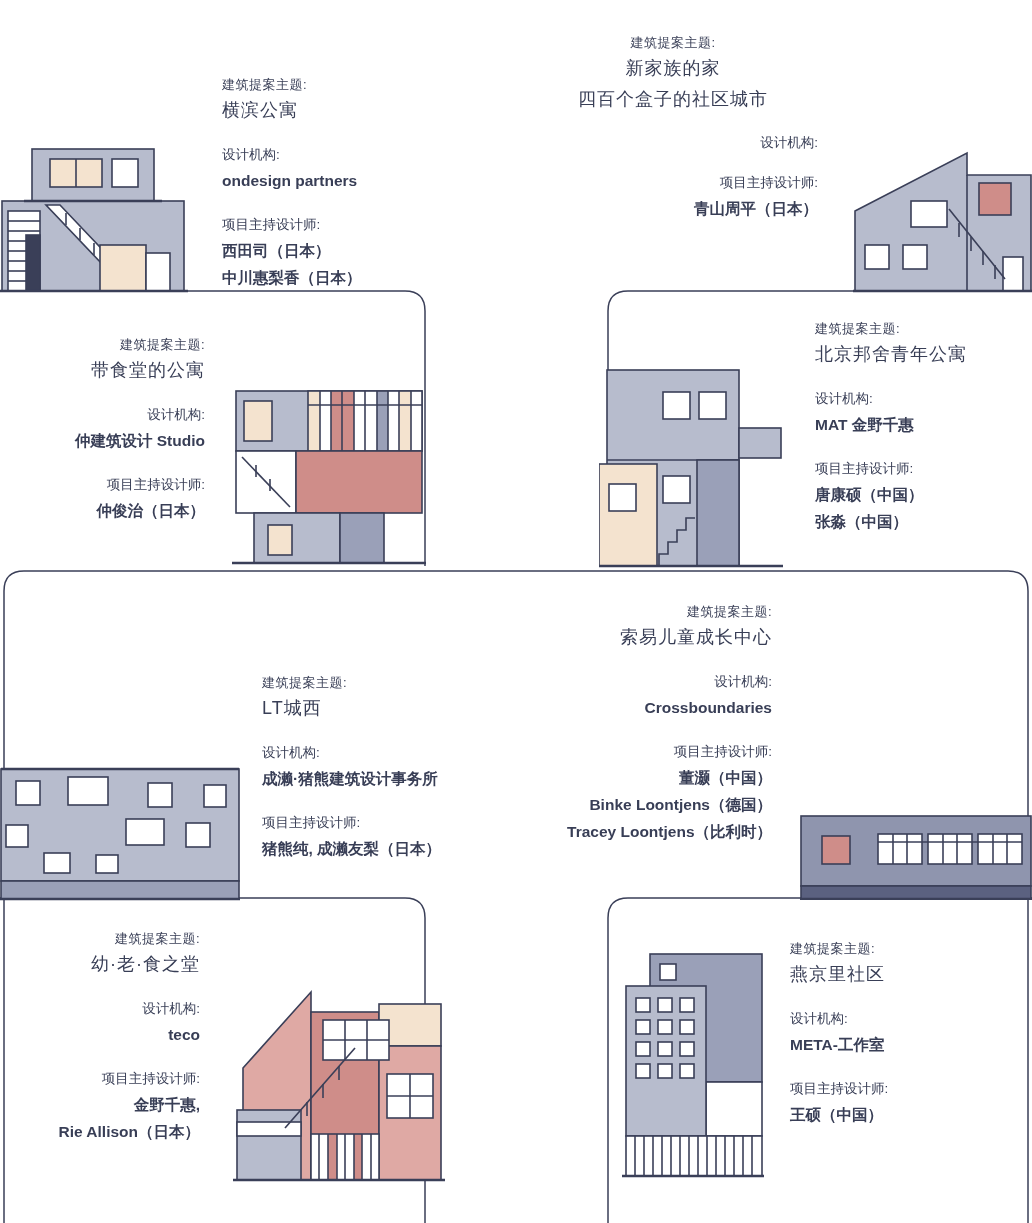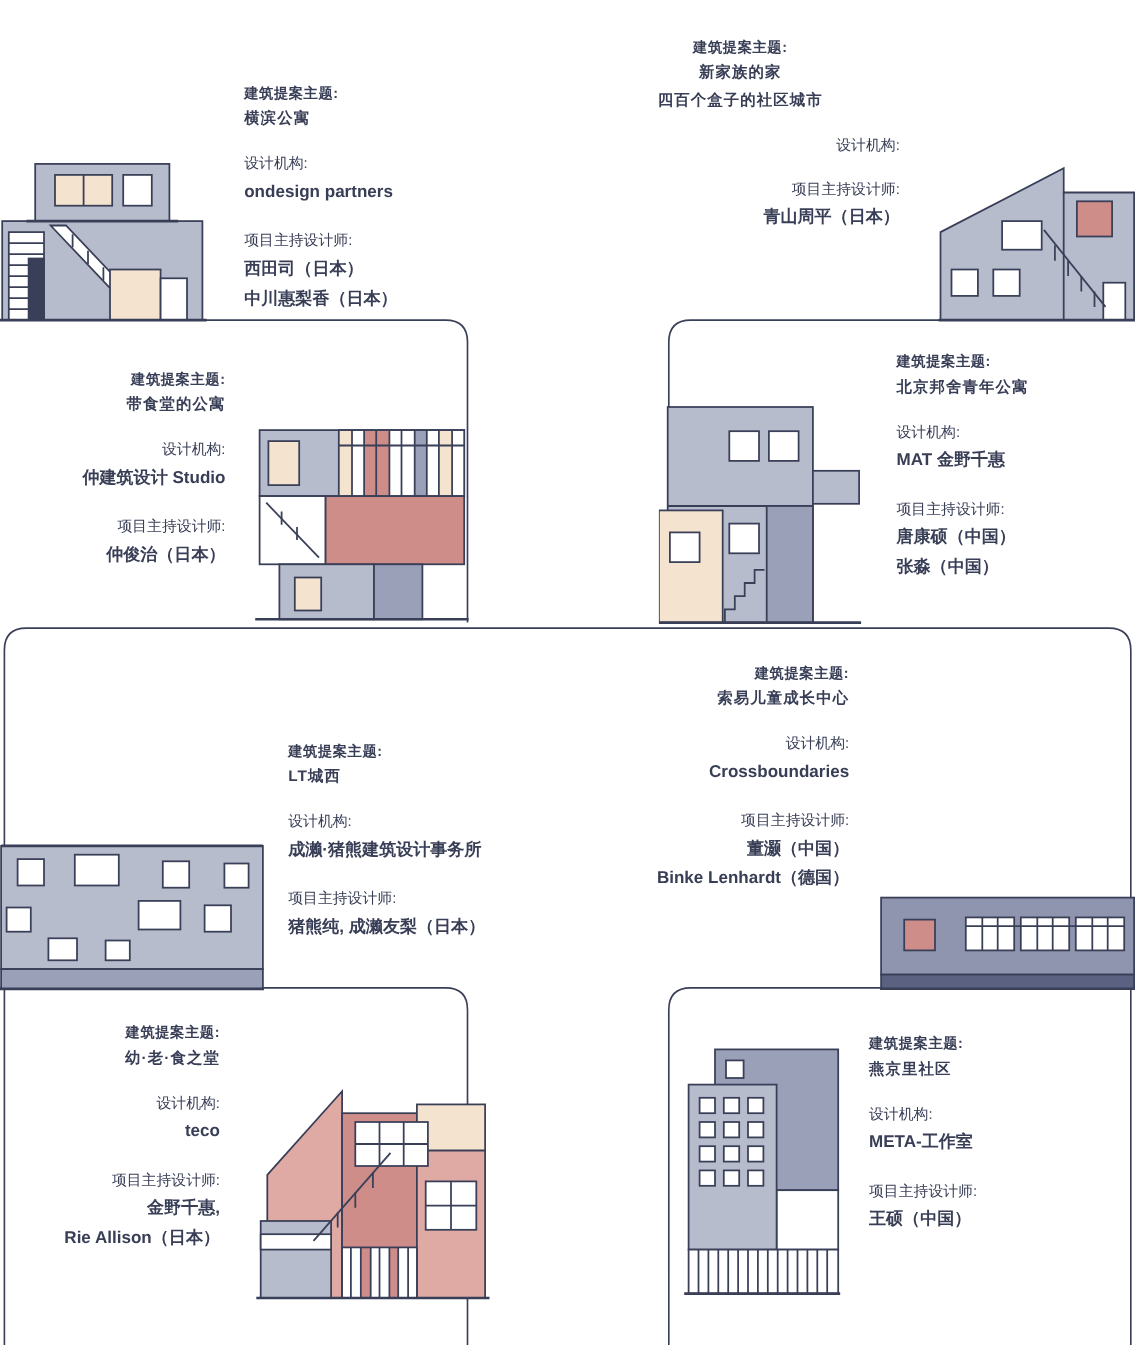--- a/index.html
+++ b/index.html
@@ -2,22 +2,22 @@
 <html><head>
 <meta charset="utf-8">
 <style>
   html,body{margin:0;padding:0;background:#ffffff;}
   .stage{position:relative;width:1032px;height:1223px;background:#ffffff;overflow:hidden;
          font-family:"Liberation Sans",sans-serif;color:#383e56;}
   .borders{position:absolute;left:0;top:0;z-index:1;}
   .b{position:absolute;z-index:2;}
   .panel{position:absolute;z-index:3;}
   .panel.right{text-align:right;}
-  .t-label{font-size:13px;font-weight:700;letter-spacing:.5px;}
-  .title{font-size:14px;font-weight:700;letter-spacing:1px;line-height:1.42;margin-top:4px;}
+  .t-label{font-size:13px;font-weight:400;letter-spacing:.5px;}
+  .title{font-size:18px;font-weight:400;letter-spacing:1px;line-height:1.42;margin-top:4px;}
   .title.cont{margin-top:5px;}
   .s-label{font-size:13.5px;font-weight:400;margin-top:22px;}
   .name{font-size:15.5px;font-weight:700;line-height:1.75;margin-top:3px;}
   .center{text-align:center;}
 </style>
 </head>
 <body>
 
 <div class="stage">
 
@@ -285,21 +285,22 @@
   </div>
 
   <div class="panel right" style="right:260px;top:603px;width:280px">
     <div class="t-label">建筑提案主题:</div>
     <div class="title">索易儿童成长中心</div>
     <div class="s-label">设计机构:</div>
     <div class="name">Crossboundaries</div>
     <div class="s-label">项目主持设计师:</div>
     <div class="name">
       <div>董灏（中国）</div>
-      <div>Binke Lenhardt（德国）</div>
+      <div>Binke Loontjens（德国）</div>
+      <div>Tracey Loontjens（比利时）</div>
     </div>
   </div>
 
   <div class="panel right" style="right:832px;top:930px;width:190px">
     <div class="t-label">建筑提案主题:</div>
     <div class="title">幼·老·食之堂</div>
     <div class="s-label">设计机构:</div>
     <div class="name">teco</div>
     <div class="s-label">项目主持设计师:</div>
     <div class="name">

